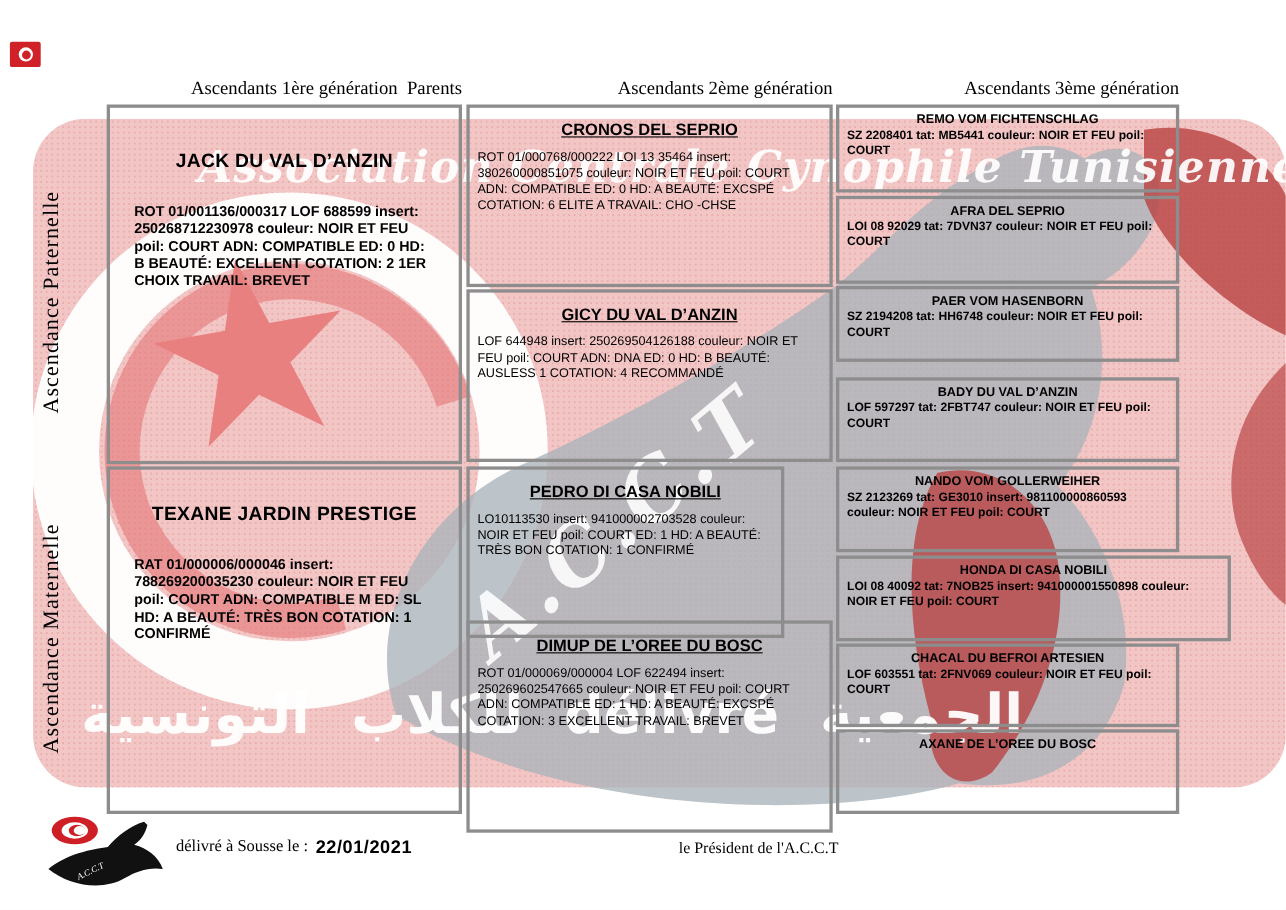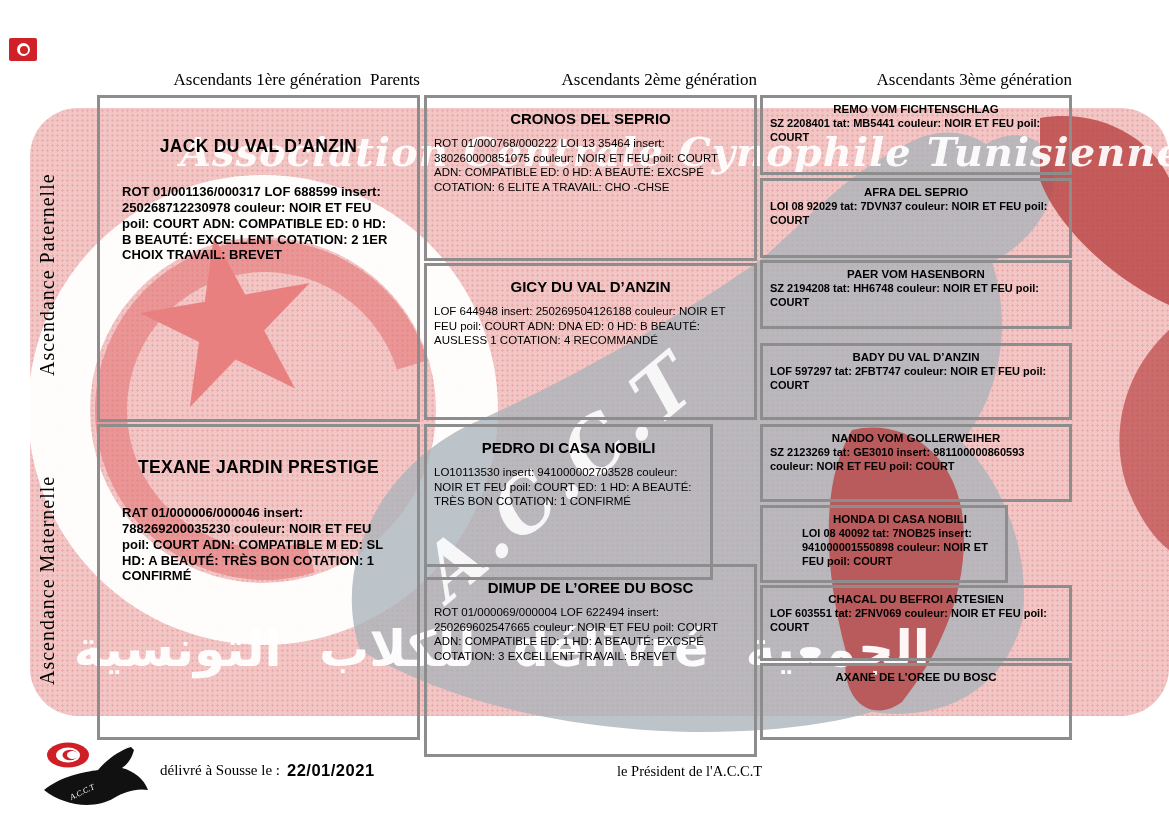--- a/index.html
+++ b/index.html
@@ -34,21 +34,21 @@
   .colhead{position:absolute;top:70px;font-family:Liberation Serif, serif;font-size:17px;
            text-align:right;z-index:2;white-space:pre-wrap;}
   .sidelabel{position:absolute;z-index:2;font-family:"Liberation Serif",serif;font-size:20px;
              writing-mode:vertical-rl;transform:rotate(180deg);text-align:center;
              letter-spacing:1px;white-space:nowrap;}
 
   
   .cell{position:absolute;z-index:1;border:3px solid #8d8d8d;box-sizing:border-box;}
   .name1{font-weight:bold;font-size:17.5px;text-align:center;letter-spacing:.3px;}
   .det1{font-weight:bold;font-size:13px;line-height:1.22;padding:0 22px;margin-top:27px;}
-  .name2{font-weight:bold;font-size:15px;text-align:center;margin-top:12px;}
+  .name2{font-weight:bold;font-size:15px;text-align:center;margin-top:12px;text-decoration:underline;}
   .det2{font-weight:normal;font-size:11.5px;line-height:1.27;padding:0 7px;margin-top:9px;}
   .name3{font-weight:bold;font-size:11.5px;text-align:center;margin-top:5px;}
   .det3{font-weight:bold;font-size:11px;line-height:1.27;padding:0 7px;margin-top:2px;}
 
   
   .mini-flag{position:absolute;left:9px;top:38px;width:28px;height:23px;background:#d02028;
              border-radius:2px;z-index:2;}
   .mini-flag .disc{position:absolute;left:7.5px;top:5px;width:13px;height:13px;border-radius:50%;background:#fff;}
   .mini-flag .star{position:absolute;left:10.5px;top:7.5px;width:8px;height:8px;border-radius:50%;background:#d02028;}
   .footer-logo{position:absolute;left:36px;top:738px;z-index:2;}
@@ -131,21 +131,21 @@
     <div class="det3">SZ 2194208 tat: HH6748 couleur: NOIR ET FEU poil: COURT</div>
   </div>
   <div class="cell" style="left:760px;top:343px;width:312px;height:77px;">
     <div class="name3">BADY DU VAL D’ANZIN</div>
     <div class="det3">LOF 597297 tat: 2FBT747 couleur: NOIR ET FEU poil: COURT</div>
   </div>
   <div class="cell" style="left:760px;top:424px;width:312px;height:78px;">
     <div class="name3">NANDO VOM GOLLERWEIHER</div>
     <div class="det3">SZ 2123269 tat: GE3010 insert: 981100000860593 couleur: NOIR ET FEU poil: COURT</div>
   </div>
-  <div class="cell" style="left:760px;top:505px;width:248px;height:78px;padding-left:32px;">
+  <div class="cell" style="left:760px;top:505px;width:359px;height:78px;">
     <div class="name3">HONDA DI CASA NOBILI</div>
     <div class="det3">LOI 08 40092 tat: 7NOB25 insert: 941000001550898 couleur: NOIR ET FEU poil: COURT</div>
   </div>
   <div class="cell" style="left:760px;top:585px;width:312px;height:76px;">
     <div class="name3">CHACAL  DU  BEFROI  ARTESIEN</div>
     <div class="det3">LOF 603551 tat: 2FNV069 couleur: NOIR ET FEU poil: COURT</div>
   </div>
   <div class="cell" style="left:760px;top:663px;width:312px;height:77px;">
     <div class="name3">AXANE DE L’OREE DU BOSC</div>
   </div>

